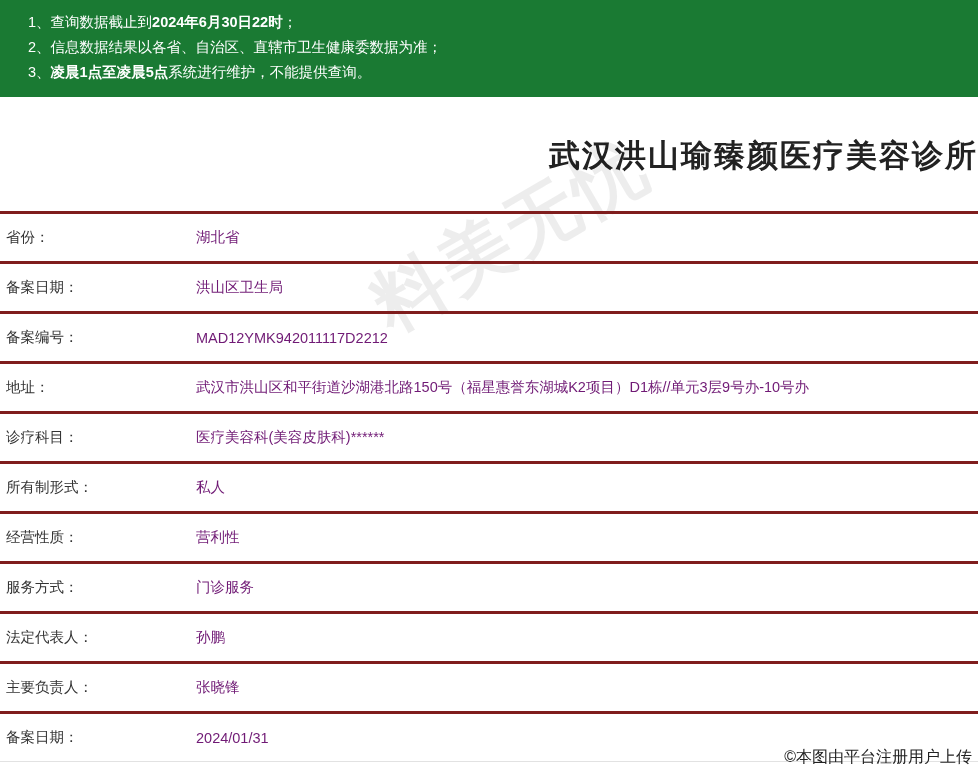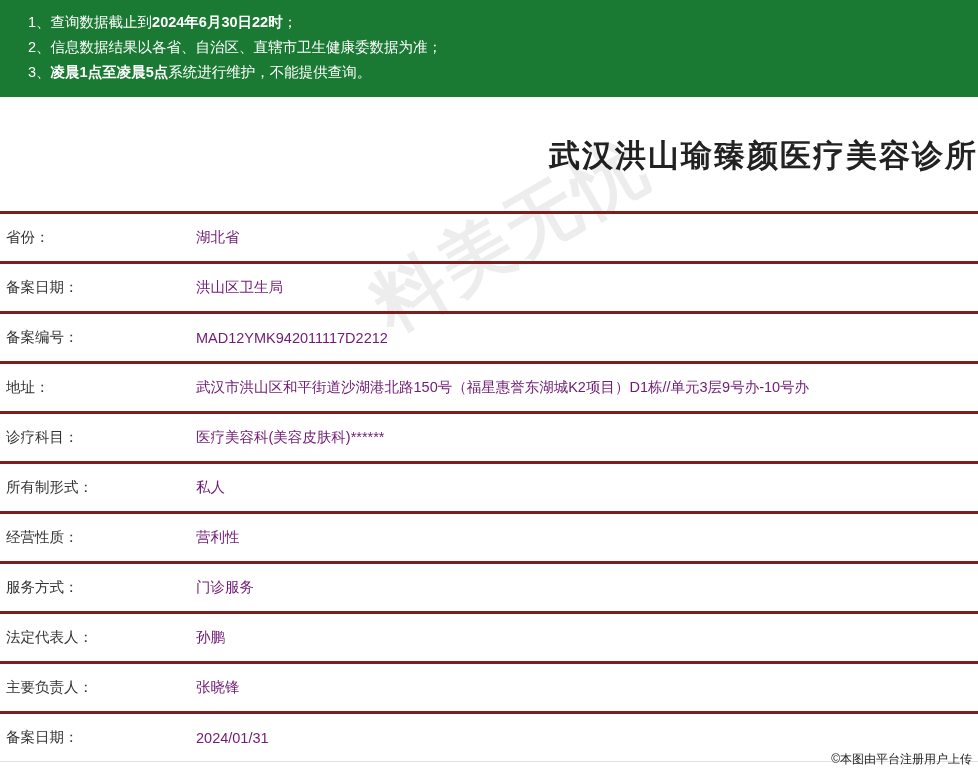--- a/index.html
+++ b/index.html
@@ -107,21 +107,21 @@
     border: none;
     cursor: pointer;
     font-family: "Liberation Sans", sans-serif;
   }
 
   
   .corner-credit {
     position: absolute;
     right: 6px;
     bottom: 4px;
-    font-size: 12px;
+    font-size: 16px;
     color: #222222;
     white-space: nowrap;
     z-index: 3;
   }
 </style>
 </head>
 <body>
 
 <div class="notice">
   <div class="notice-line">

